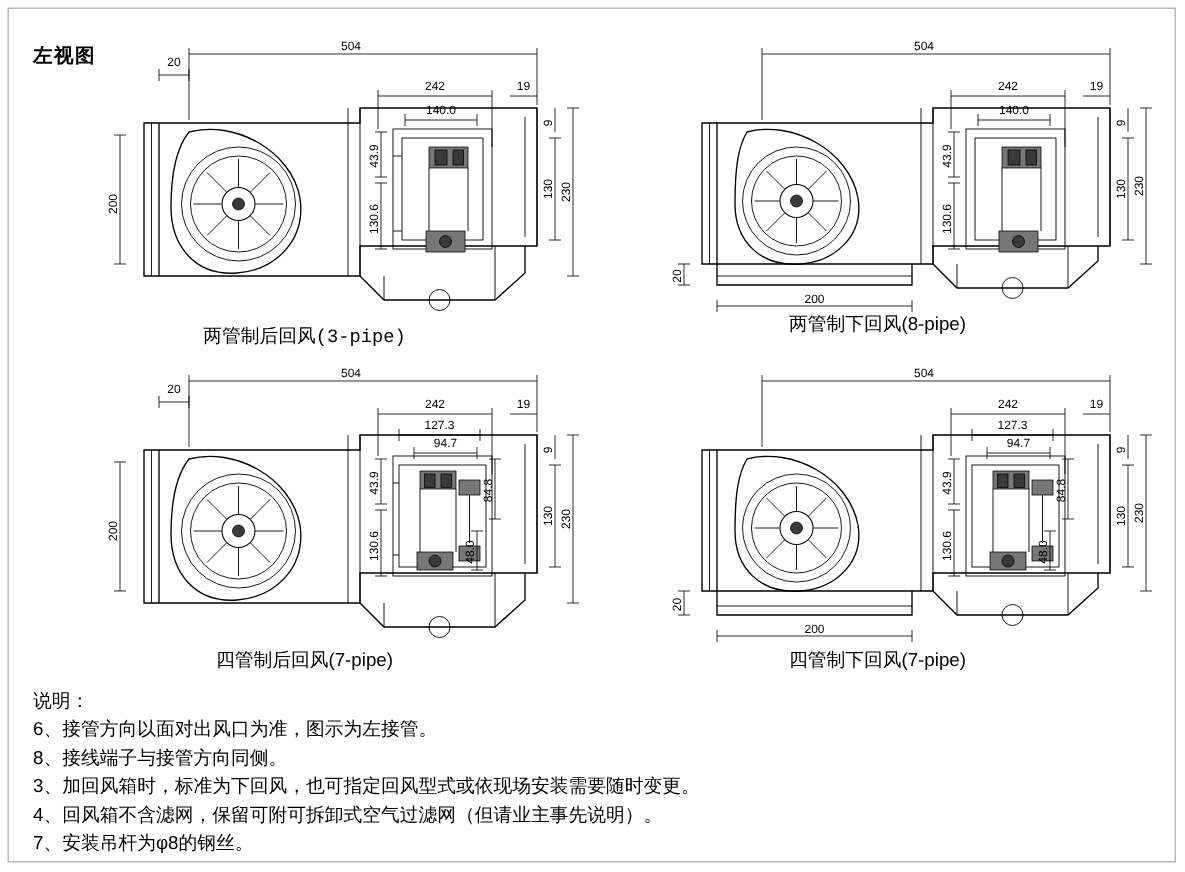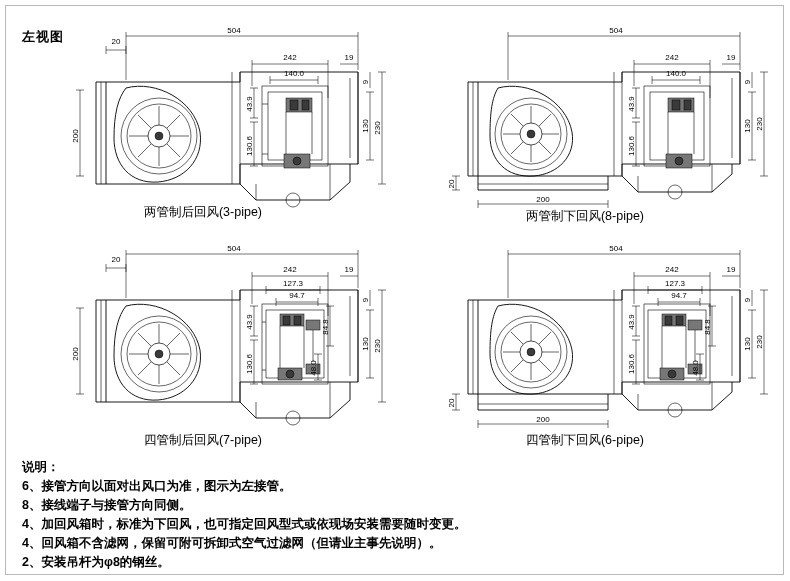--- a/index.html
+++ b/index.html
@@ -50,21 +50,21 @@
   }
   .notes {
     position: absolute;
     left: 22px;
     top: 458px;
     width: 740px;
     font-size: 12.5px;
     line-height: 19px;
     color: #000;
   }
-  .notes div { white-space: nowrap; font-weight: bold; }
+  .notes div { white-space: nowrap; }
   svg { display: block; }
   .ln { stroke: #000; stroke-width: 0.9; fill: none; }
   .lnt { stroke: #000; stroke-width: 0.6; fill: none; }
   .dim { stroke: #000; stroke-width: 0.55; fill: none; }
   .fill-dark { fill: #3a3a3a; stroke: #000; stroke-width: 0.5; }
   .fill-mid { fill: #777; stroke: #000; stroke-width: 0.5; }
   .fill-w { fill: #fff; stroke: #000; stroke-width: 0.7; }
   text.d { font-family: "Liberation Sans", sans-serif; font-size: 8px; fill: #000; }
 </style>
 </head>
@@ -147,21 +147,21 @@
       <text class="d" x="350" y="68" text-anchor="middle" transform="rotate(-90 350 68)">9</text>
 
       <path class="dim" d="M352 78 L352 146"></path>
       <path class="dim" d="M348 78 L356 78 M348 146 L356 146"></path>
       <text class="d" x="350" y="112" text-anchor="middle" transform="rotate(-90 350 112)">130</text>
 
       <path class="dim" d="M364 58 L364 170"></path>
       <path class="dim" d="M360 58 L368 58 M360 170 L368 170"></path>
       <text class="d" x="362" y="114" text-anchor="middle" transform="rotate(-90 362 114)">230</text>
     </svg>
-    <div class="panel-caption" style="top:190px;">两管制后回风(3-pipe)</div>
+    <div class="panel-caption" style="top:202px;font-family:Liberation Mono, monospace;">两管制后回风(3-pipe)</div>
   </div>
 
   <div class="panel" style="left:400px; top:14px;">
     <svg width="370" height="200" viewBox="0 0 370 200">
       <path class="ln" d="M78 68 L78 162 L222 162 L222 150 L340 150 L340 58 L222 58 L222 68 Z"></path>
       <path class="ln" d="M78 68 L68 68 L68 162 L78 162"></path>
       <path class="lnt" d="M73 68 L73 162"></path>
 
       <path class="ln" d="M78 162 L78 176 L208 176 L208 162"></path>
       <path class="lnt" d="M78 170 L208 170"></path>
@@ -374,24 +374,24 @@
       <path class="dim" d="M364 58 L364 162"></path>
       <path class="dim" d="M360 58 L368 58 M360 162 L368 162"></path>
       <text class="d" x="362" y="110" text-anchor="middle" transform="rotate(-90 362 110)">230</text>
       <path class="dim" d="M56 162 L56 178"></path>
       <path class="dim" d="M52 162 L60 162 M52 178 L60 178"></path>
       <text class="d" x="54" y="171" text-anchor="middle" transform="rotate(-90 54 171)">20</text>
       <path class="dim" d="M78 192 L208 192"></path>
       <path class="dim" d="M78 188 L78 196 M208 188 L208 196"></path>
       <text class="d" x="143" y="190" text-anchor="middle">200</text>
     </svg>
-    <div class="panel-caption" style="top:200px;">四管制下回风(6-pipe)</div>
+    <div class="panel-caption" style="top:200px;">四管制下回风(7-pipe)</div>
   </div>
 
   <div class="notes">
     <div>说明：</div>
     <div>6、接管方向以面对出风口为准，图示为左接管。</div>
     <div>8、接线端子与接管方向同侧。</div>
-    <div>4、加回风箱时，标准为下回风，也可指定回风型式或依现场安装需要随时变更。</div>
+    <div>3、加回风箱时，标准为下回风，也可指定回风型式或依现场安装需要随时变更。</div>
     <div>4、回风箱不含滤网，保留可附可拆卸式空气过滤网（但请业主事先说明）。</div>
-    <div>2、安装吊杆为φ8的钢丝。</div>
+    <div>7、安装吊杆为φ8的钢丝。</div>
   </div>
 </div>
 
 </body></html>

